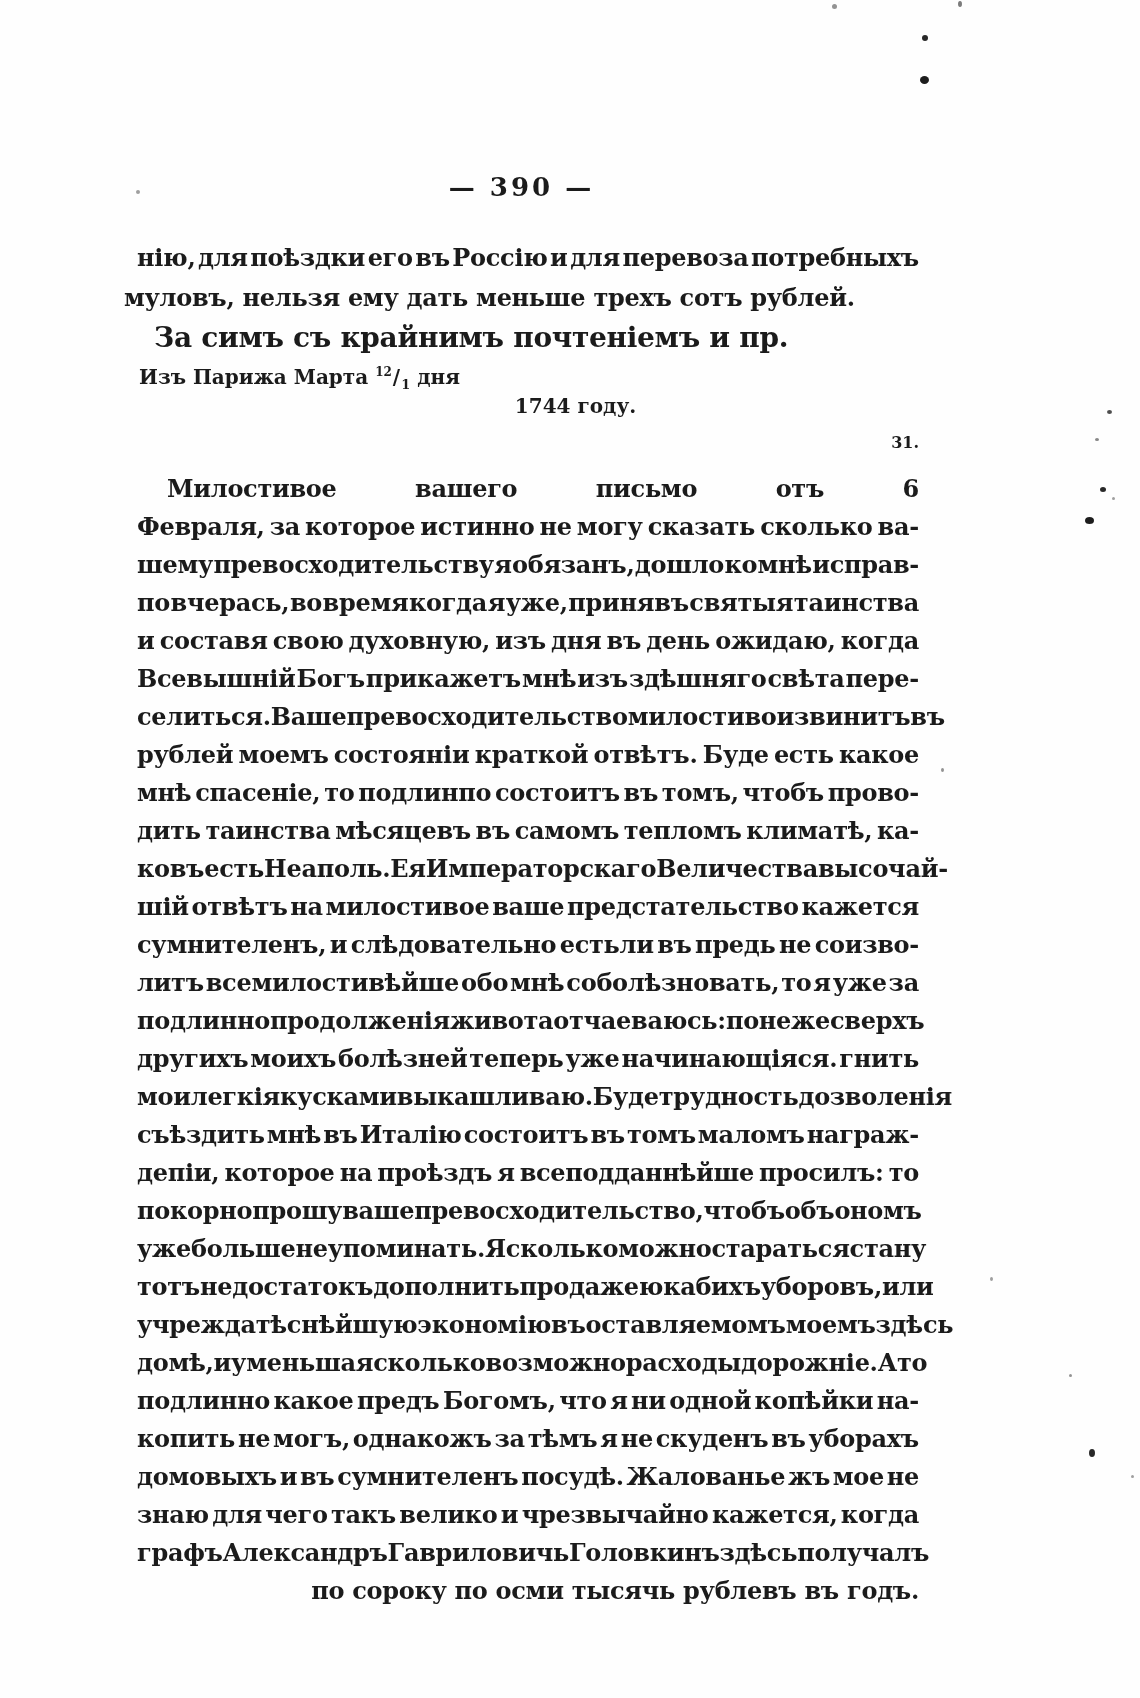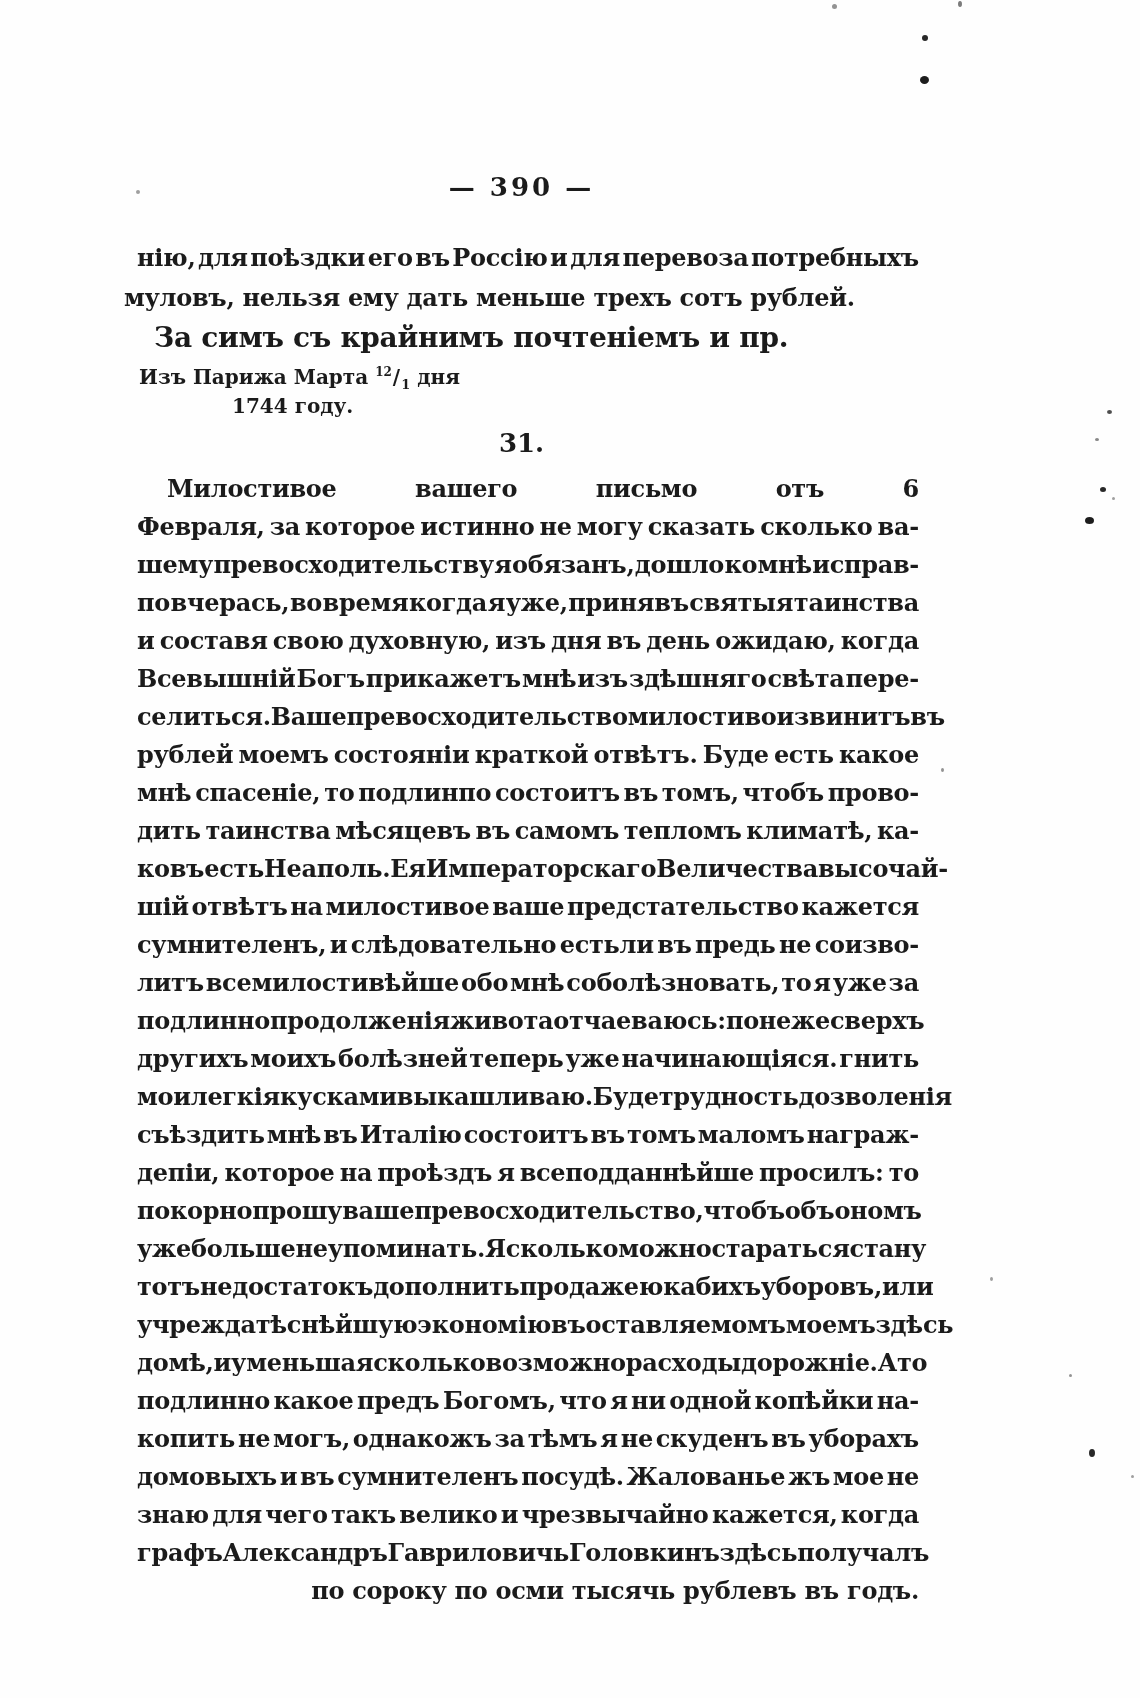--- a/index.html
+++ b/index.html
@@ -77,24 +77,25 @@
   .dateline sub {
     font-size: 13px;
     vertical-align: -5px;
     line-height: 0;
   }
   .year-line {
     padding-left: 108px;
     font-size: 20px;
     line-height: 28px;
     white-space: nowrap;
+    text-align: center;
   }
   .section-heading {
-    text-align: center;
-    font-size: 26px;
+    text-align: right;
+    font-size: 16px;
     line-height: 30px;
     margin: 8px 0 12px 0;
   }
   .speck {
     position: absolute;
     background: #111;
     border-radius: 50%;
   }
 </style>
 </head>

